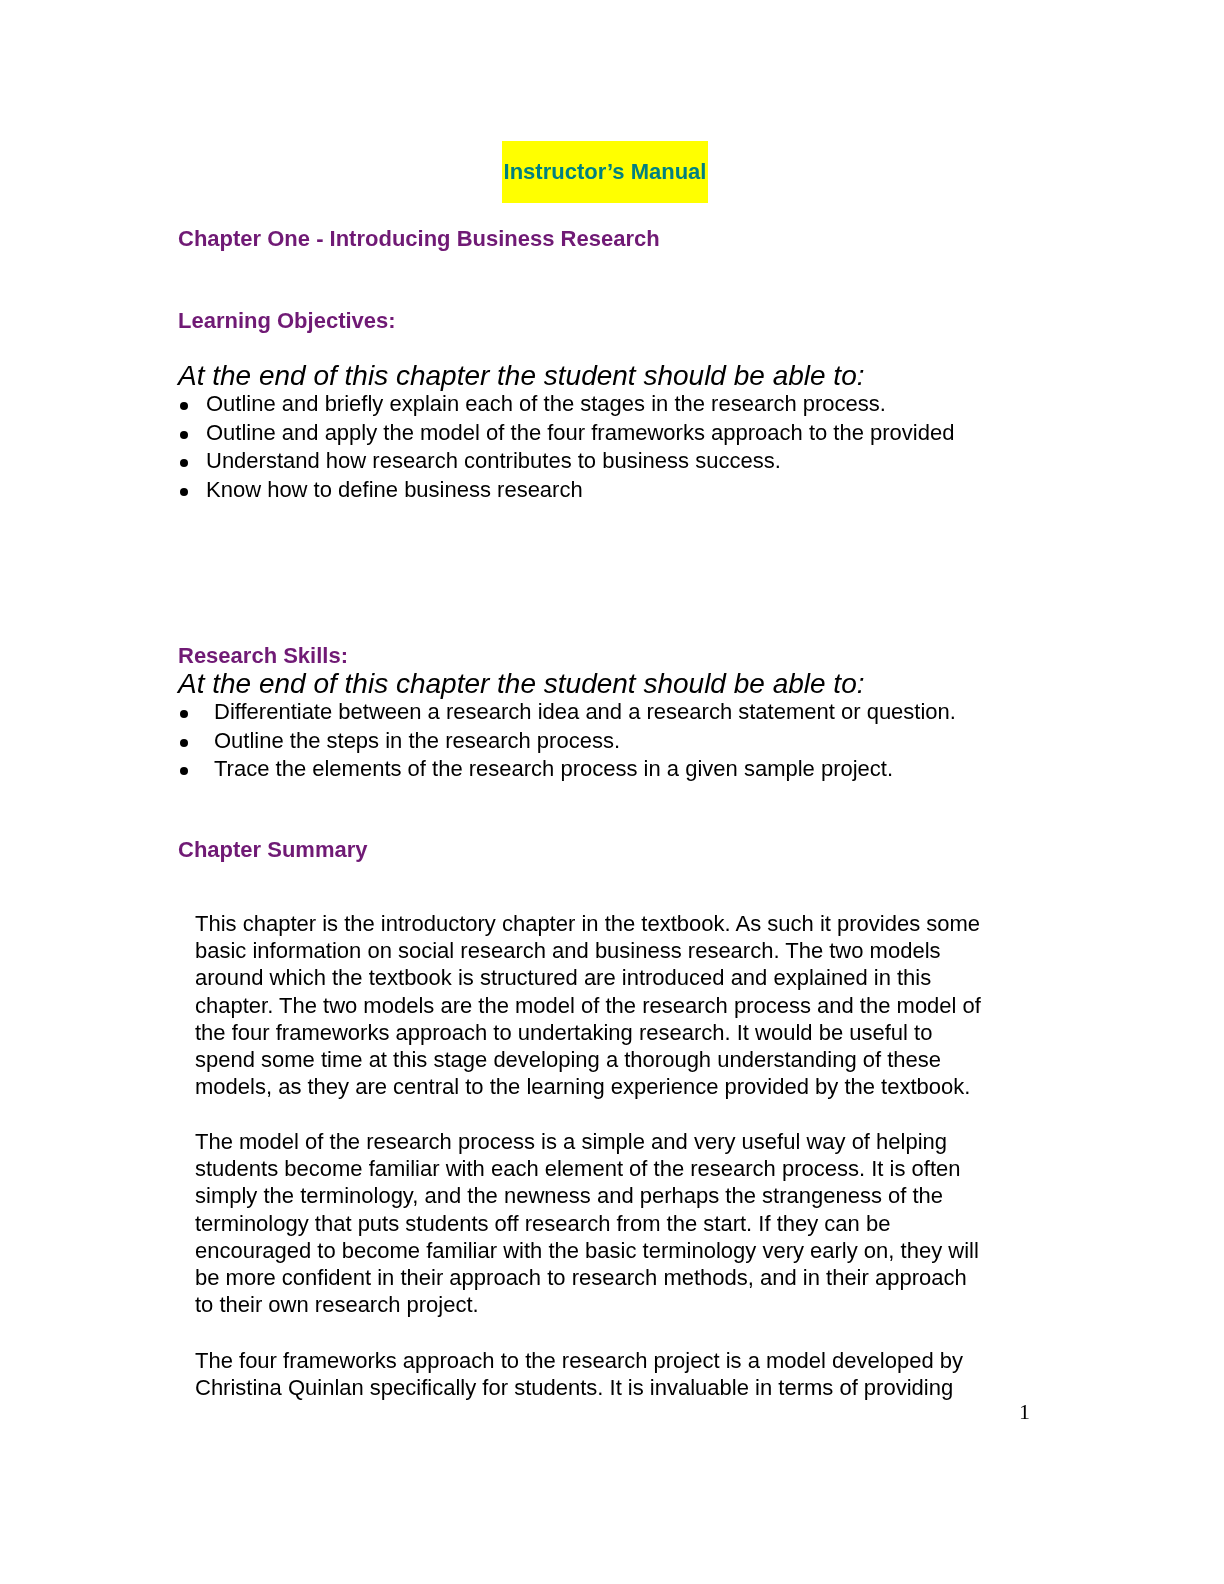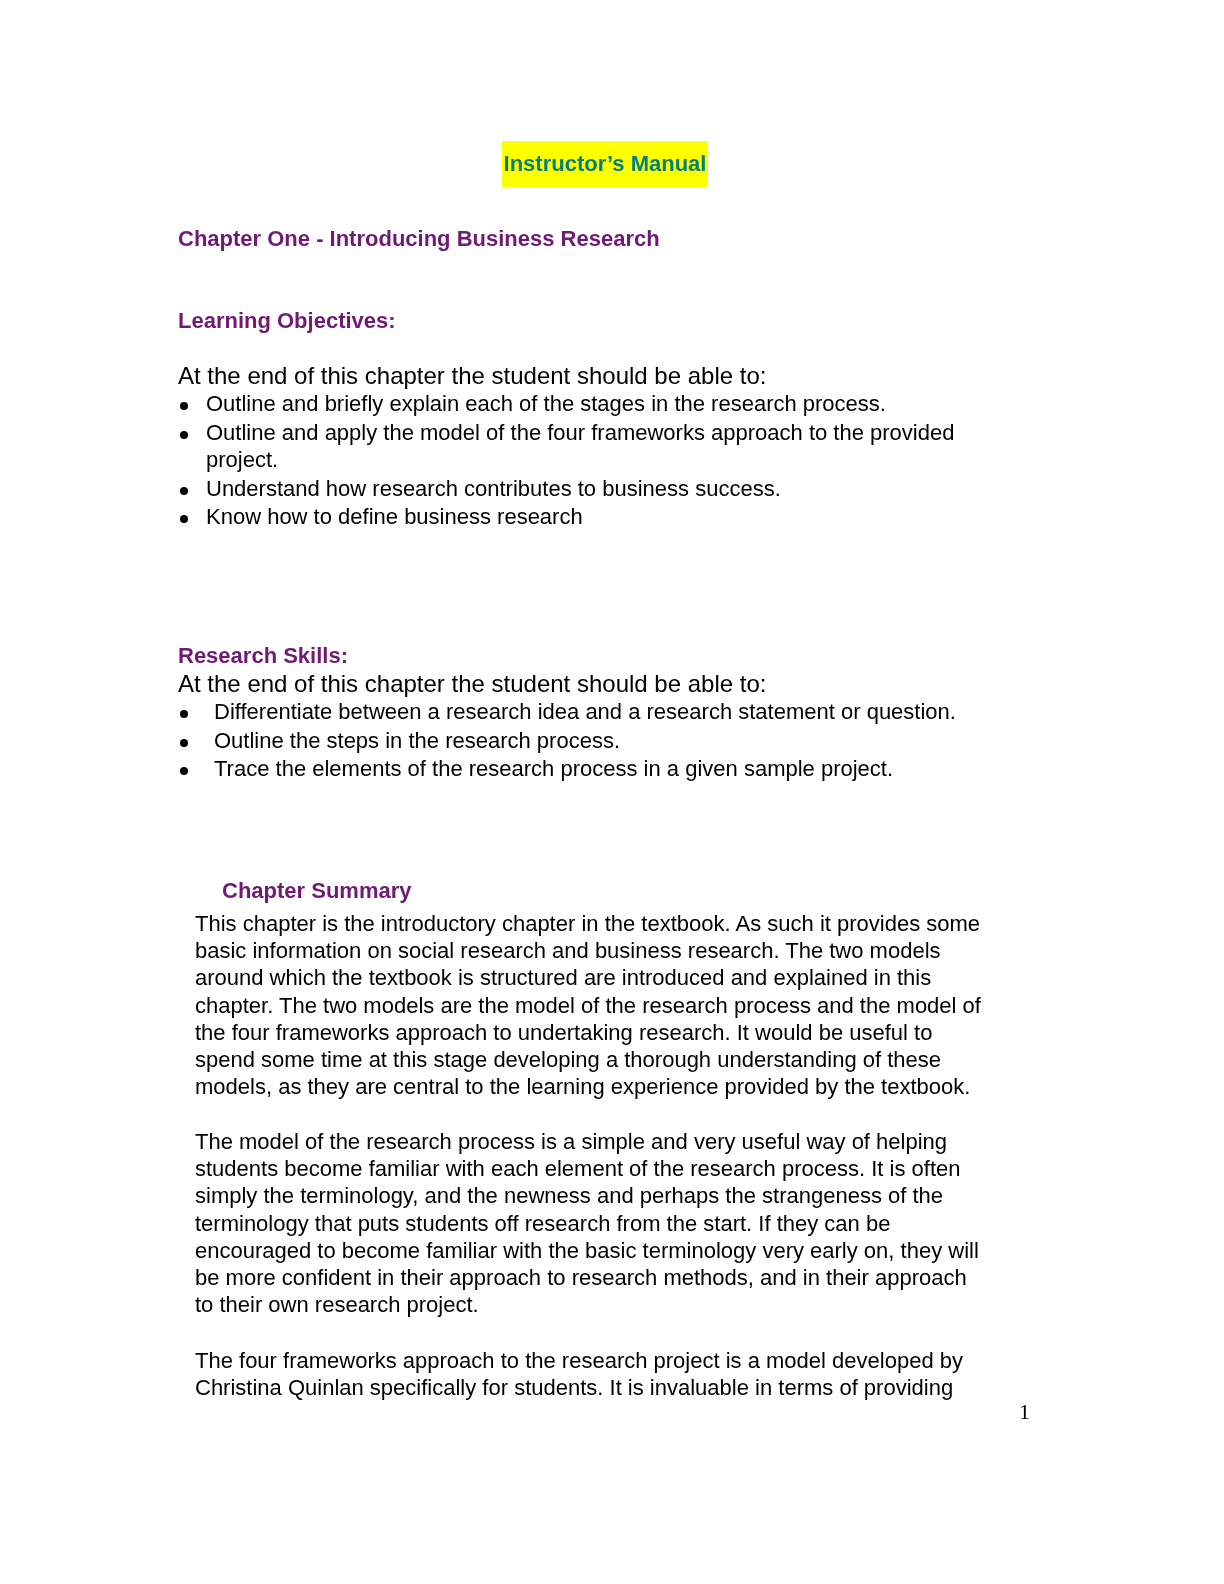--- a/index.html
+++ b/index.html
@@ -28,38 +28,39 @@
       width: 1210px;
       text-align: center;
     }
     .title {
       display: inline-block;
       background: #ffff00;
       color: #008080;
       font-weight: bold;
       font-size: 22px;
       line-height: 30px;
-      padding: 8px 2px;
+      padding: 16px 2px;
     }
     .heading {
       position: absolute;
       left: 178px;
       color: #701a75;
       font-weight: bold;
       font-size: 22px;
       line-height: 28px;
       margin: 0;
     }
     .text {
       position: absolute;
       left: 178px;
-      font-size: 24px;
+      font-size: 28px;
       line-height: 27.5px;
       margin: 0;
       white-space: nowrap;
+      font-style: italic;
     }
     ul.bullets {
       position: absolute;
       left: 178px;
       margin: 0;
       padding: 0;
       list-style: none;
       font-size: 22px;
       line-height: 28.5px;
     }
@@ -107,36 +108,35 @@
 
   <h1 class="heading" style="top:225px;">Chapter One - Introducing Business Research</h1>
 
   <h2 class="heading" style="top:307px;">Learning Objectives:</h2>
 
   <p class="text" style="top:362px;">At the end of this chapter the student should be able to:</p>
 
   <ul class="bullets lo" style="top:390px;">
     <li><span class="dot"></span><span>Outline and briefly explain each of the stages in the research process.</span></li>
     <li><span class="dot"></span><span>Outline and apply the model of the four frameworks approach to the provided</span></li>
-    <li style="margin-top:-1px;"><span>project.</span></li>
     <li><span class="dot"></span><span>Understand how research contributes to business success.</span></li>
     <li><span class="dot"></span><span>Know how to define business research</span></li>
   </ul>
 
   <h2 class="heading" style="top:642px;">Research Skills:</h2>
 
   <p class="text" style="top:670px;">At the end of this chapter the student should be able to:</p>
 
   <ul class="bullets rs" style="top:698px;">
     <li><span class="dot"></span><span>Differentiate between a research idea and a research statement or question.</span></li>
     <li><span class="dot"></span><span>Outline the steps in the research process.</span></li>
     <li><span class="dot"></span><span>Trace the elements of the research process in a given sample project.</span></li>
   </ul>
 
-  <h2 class="heading" style="top:877px;margin-left:44px;">Chapter Summary</h2>
+  <h2 class="heading" style="top:836px;">Chapter Summary</h2>
 
   <div class="para" style="top:893px;">
     <span class="line">This chapter is the introductory chapter in the textbook. As such it provides some</span>
     <span class="line">basic information on social research and business research. The two models</span>
     <span class="line">around which the textbook is structured are introduced and explained in this</span>
     <span class="line">chapter. The two models are the model of the research process and the model of</span>
     <span class="line">the four frameworks approach to undertaking research. It would be useful to</span>
     <span class="line">spend some time at this stage developing a thorough understanding of these</span>
     <span class="line">models, as they are central to the learning experience provided by the textbook.</span>
   </div>

